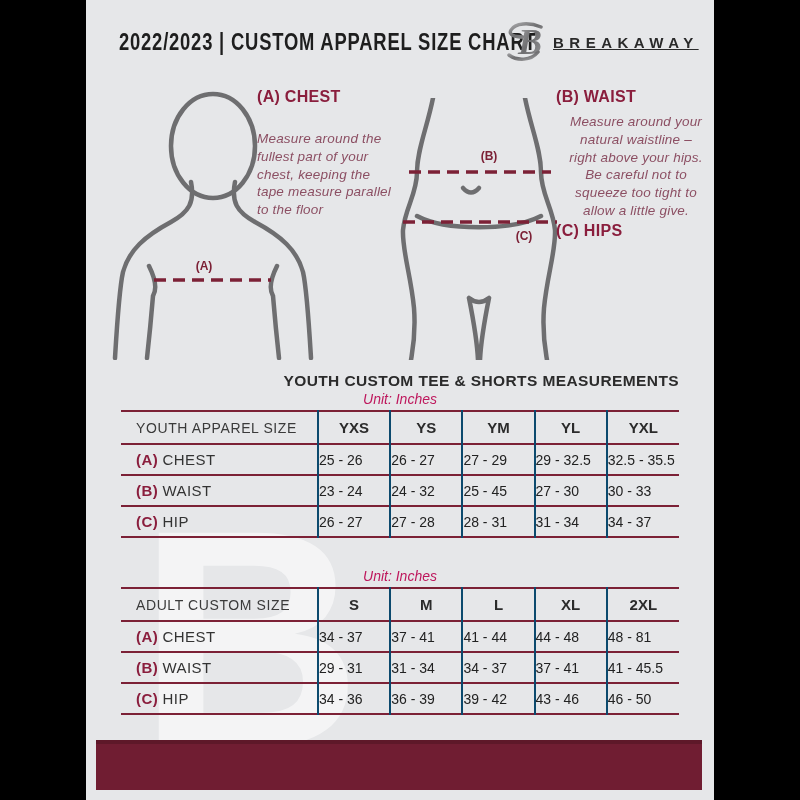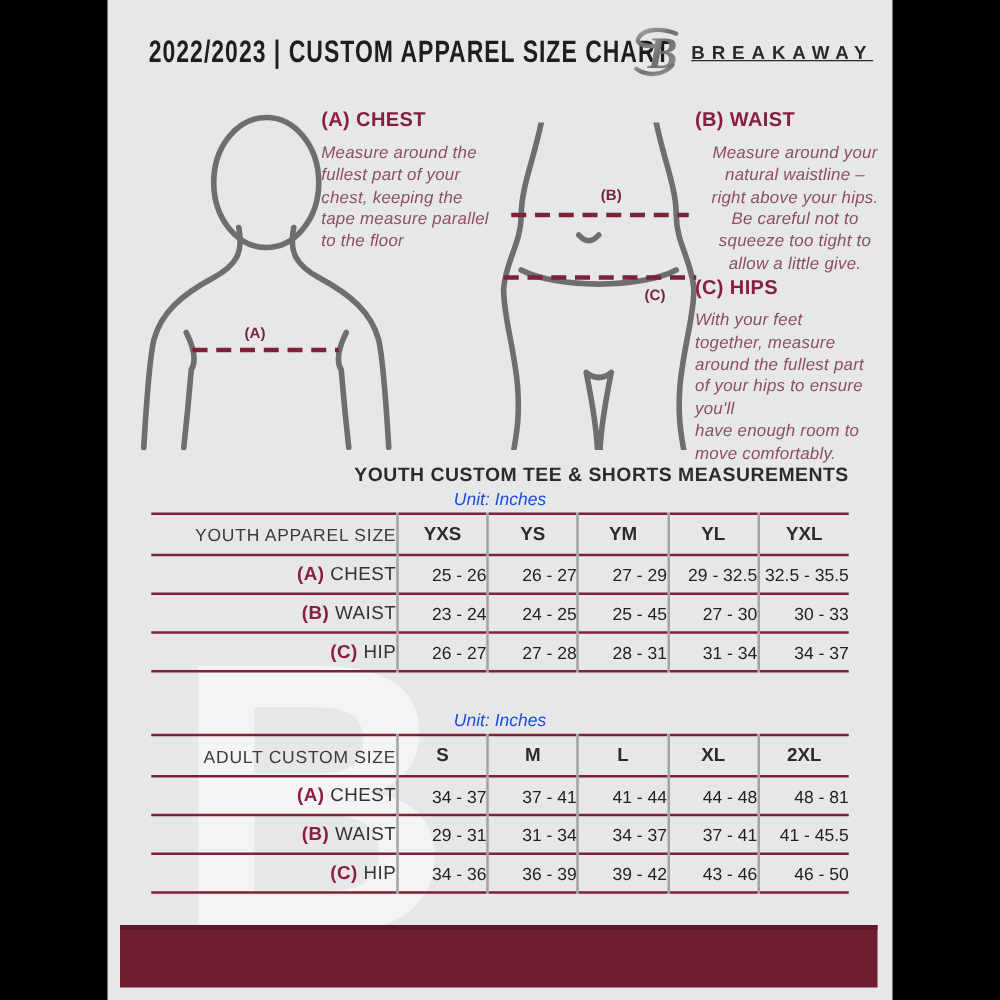--- a/index.html
+++ b/index.html
@@ -33,46 +33,46 @@
   .dashline { stroke:#7C2136; stroke-width:3.5; stroke-dasharray:12 7; fill:none; }
   .marker { font-family:"Liberation Sans",sans-serif; font-size:12px; font-weight:bold; fill:#7C2136; }
   
   .measure-head {
     position:absolute; font-size:16px; font-weight:800; color:#8A1E3D; letter-spacing:0.3px;
   }
   .measure-body {
     position:absolute; font-size:13.5px; font-style:italic; color:#8C4F63;
     line-height:1.32; white-space:pre-line; letter-spacing:0.2px;
   }
-  .mh-a { left:171px; top:88px; }  .mb-a { left:171px; top:113px; width:170px; }
+  .mh-a { left:171px; top:88px; }  .mb-a { left:171px; top:130px; width:170px; }
   .mh-b { left:470px; top:88px; }  .mb-b { left:470px; top:113px; width:160px;text-align:center; }
   .mh-c { left:470px; top:222px; } .mb-c { left:470px; top:247px; width:160px; }
   
   .tbl-title {
     position:absolute; left:35px; width:558px; text-align:right;
     font-size:15.5px; font-weight:bold; color:#2B2B2B; letter-spacing:0.4px;
   }
   .tbl-unit {
     position:absolute; left:35px; width:558px; text-align:center;
-    font-size:14px; font-style:italic; color:#1d4ed8;
+    font-size:14px; font-style:italic; color:#be185d;
   }
   .size-table {
     position:absolute; left:35px; width:558px;
     border-collapse:collapse; table-layout:fixed; z-index:1;
   }
   .size-table { border-top:2px solid #7C2136; border-bottom:2px solid #7C2136; }
   .size-table tr { border-top:2px solid #7C2136; }
   .size-table tr.head { height:33px; }
   .size-table tr.datarow { height:31px; }
   .size-table th, .size-table td { padding:0; }
-  .size-table th:not(.lbl), .size-table td:not(.lbl) { border-left:2px solid #a3a3a3;margin-left:12px; }
-  .size-table .lbl { width:181px; text-align:right; padding-left:15px; }
+  .size-table th:not(.lbl), .size-table td:not(.lbl) { border-left:2px solid #0c4a6e;margin-left:12px; }
+  .size-table .lbl { width:181px; text-align:left; padding-left:15px; }
   .size-table th.lbl { font-weight:normal; font-size:14px; color:#3A3A3A; letter-spacing:0.6px; }
   .size-table th { font-size:15px; font-weight:bold; color:#2B2B2B; text-align:center; }
-  .size-table td { font-size:14px; color:#222; text-align:right; }
+  .size-table td { font-size:14px; color:#222; text-align:left; }
   .size-table td.lbl { font-size:15px; color:#333; letter-spacing:0.4px; }
   .size-table .pfx { color:#8A1E3D; font-weight:bold; }
   .y-title { top:372px; } .y-unit { top:391px; } .y-table { top:410px; }
   .a-title { top:549px; } .a-unit { top:568px; } .a-table { top:587px; }
   
   .watermark {
     position:absolute; left:52px; top:518px; z-index:0;
     font-size:310px; line-height:0.78; font-weight:bold;
     color:rgba(255,255,255,0.55); user-select:none;
   }
@@ -140,27 +140,20 @@
 tape measure parallel
 to the floor</div>
   <div class="measure-head mh-b">(B) WAIST</div>
   <div class="measure-body mb-b">Measure around your
 natural waistline –
 right above your hips.
 Be careful not to
 squeeze too tight to
 allow a little give.</div>
   <div class="measure-head mh-c">(C) HIPS</div>
-  <div class="measure-body mb-c">With your feet
-together, measure
-around the fullest part
-of your hips to ensure
-you'll
-have enough room to
-move comfortably.</div>
 
   <div class="tbl-title y-title">YOUTH CUSTOM TEE &amp; SHORTS MEASUREMENTS</div>
   <div class="tbl-unit y-unit">Unit: Inches</div>
   <table class="size-table y-table">
     <tbody>
         <tr class="head">
       <th class="lbl">YOUTH APPAREL SIZE</th>
       <th>YXS</th>
       <th>YS</th>
       <th>YM</th>
@@ -171,21 +164,21 @@
       <td class="lbl"><span class="pfx">(A)</span> <span>CHEST</span></td>
       <td>25 - 26</td>
       <td>26 - 27</td>
       <td>27 - 29</td>
       <td>29 - 32.5</td>
       <td>32.5 - 35.5</td>
     </tr>
     <tr class="datarow">
       <td class="lbl"><span class="pfx">(B)</span> <span>WAIST</span></td>
       <td>23 - 24</td>
-      <td>24 - 25</td>
+      <td>24 - 32</td>
       <td>25 - 45</td>
       <td>27 - 30</td>
       <td>30 - 33</td>
     </tr>
     <tr class="datarow">
       <td class="lbl"><span class="pfx">(C)</span> <span>HIP</span></td>
       <td>26 - 27</td>
       <td>27 - 28</td>
       <td>28 - 31</td>
       <td>31 - 34</td>

